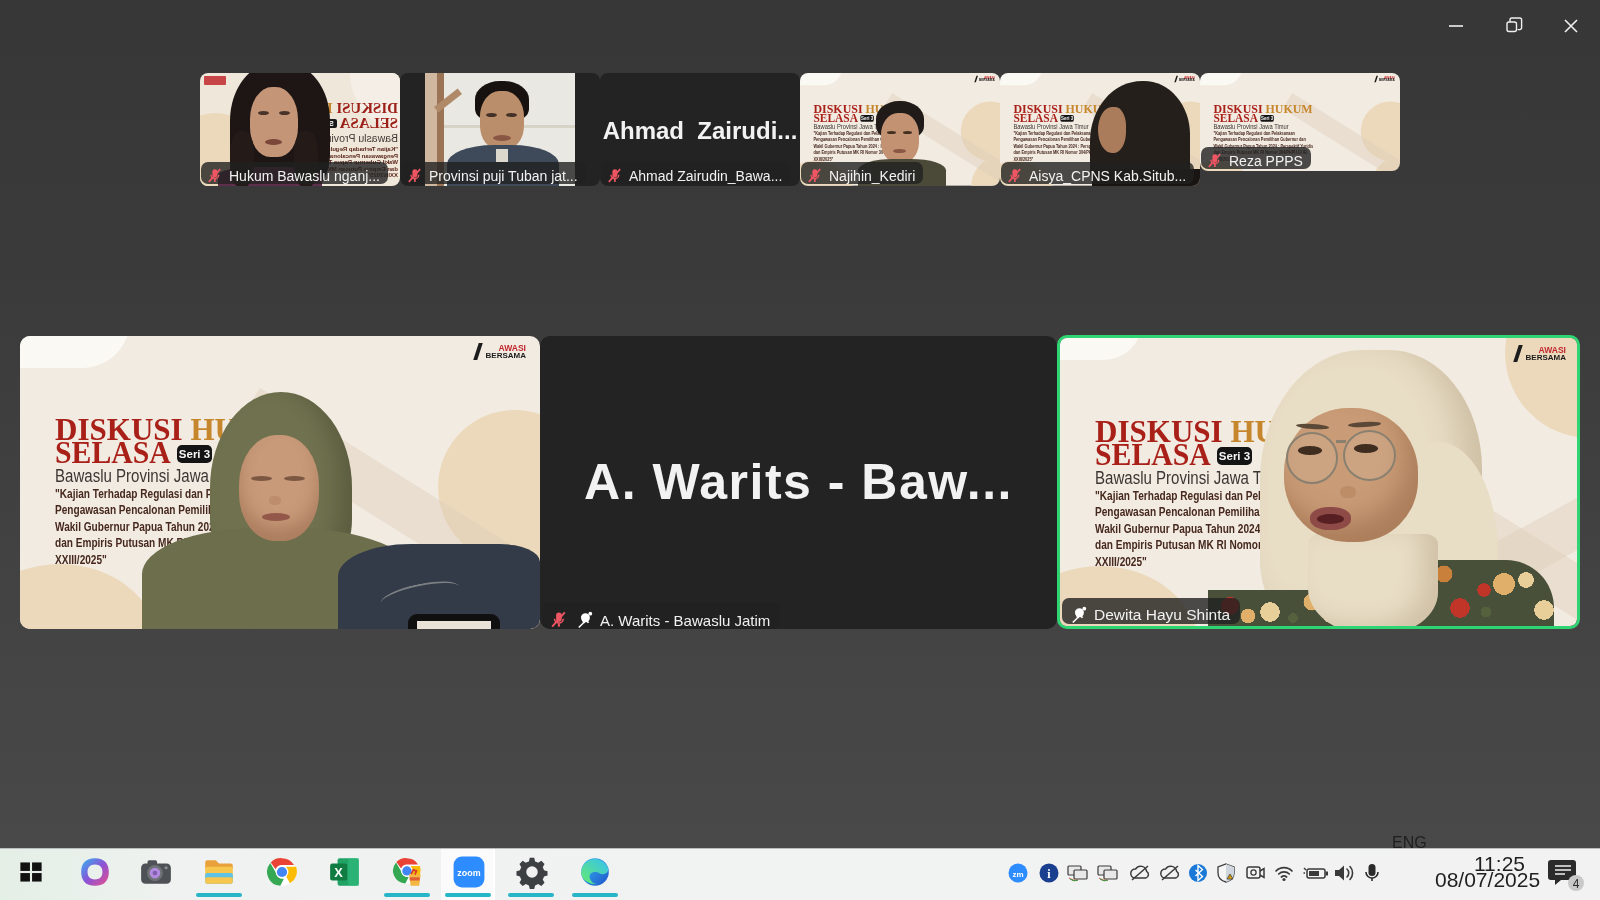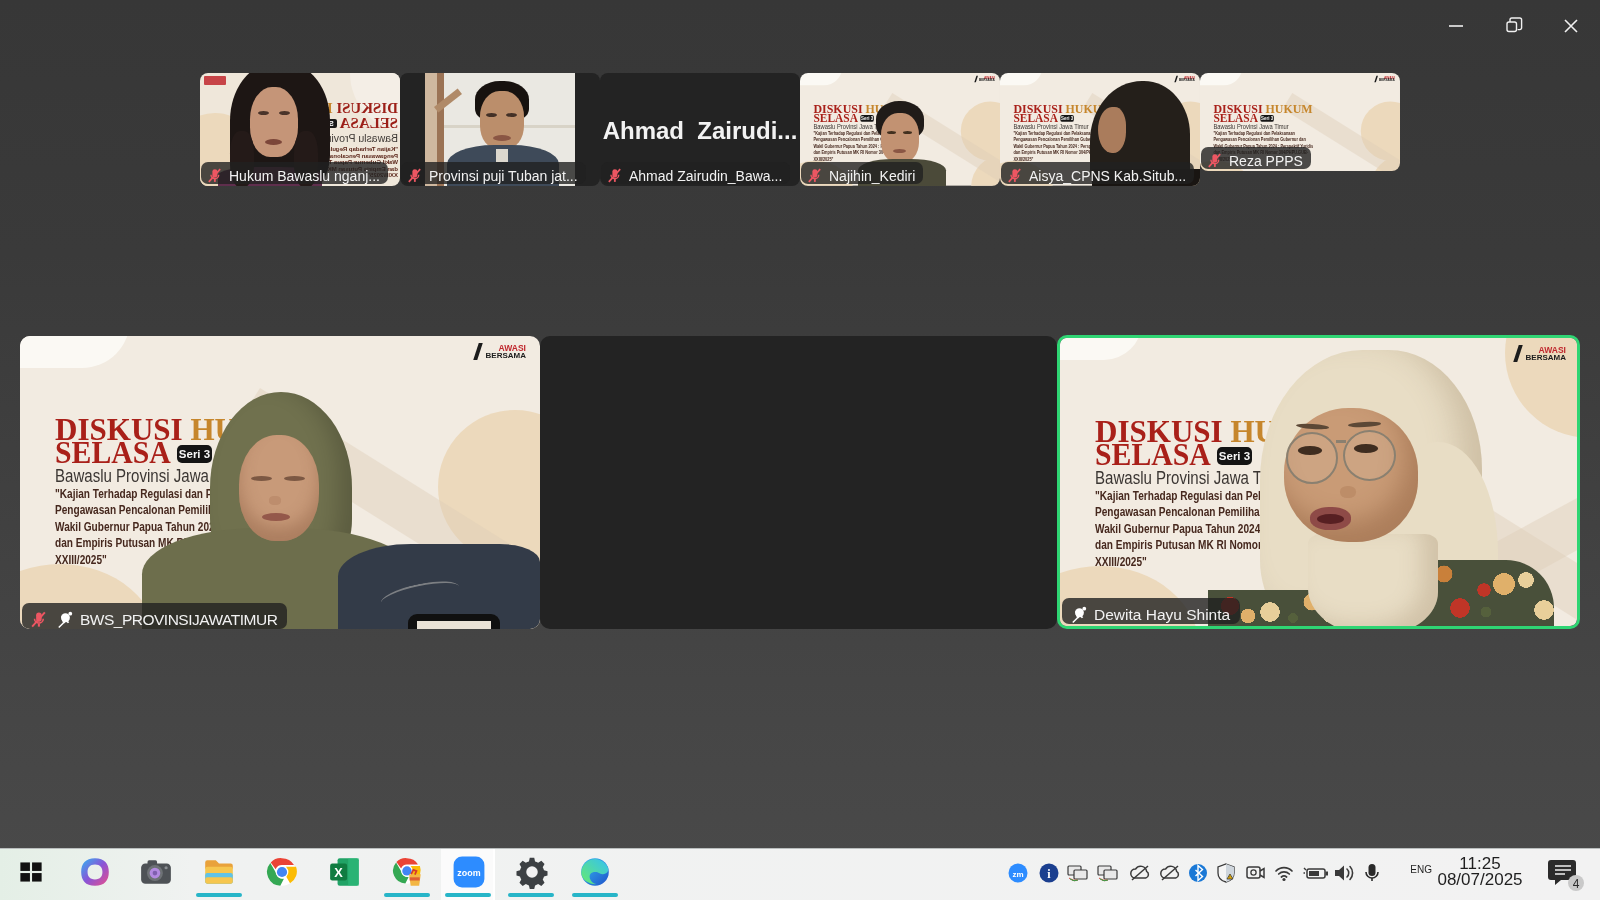--- a/index.html
+++ b/index.html
@@ -44,21 +44,21 @@
 
 
 .bigname { position:absolute; width:100%; text-align:center; color:#f2f2f2; font-weight:bold; }
 
 
 #taskbar { position:absolute; left:0; top:848px; width:1600px; height:52px; background:linear-gradient(90deg,#e4efe6 0%,#f0f2f1 12%,#f2f2f2 100%); border-top:1px solid #b9bdbd; }
 .tbi { position:absolute; top:855px; width:34px; height:34px; }
 .runline { position:absolute; top:893px; height:4px; width:46px; background:#27b5c8; border-radius:2px; }
 .zoomplate { position:absolute; left:441px; top:849px; width:54px; height:51px; background:#fbfbfb; border-right:2px solid #ffffff; }
 .trayi { position:absolute; top:862px; }
-#clock { position:absolute; left:1435px; top:856px; width:90px; text-align:center; font-size:17px; color:#1f1f1f; line-height:16px; }
+#clock { position:absolute; left:1435px; top:856px; width:90px; text-align:right; font-size:21px; color:#1f1f1f; line-height:16px; }
 .pR .pc1 { left:445px; top:-70px; width:170px; height:170px; }
 .pR .ps2 { display:block; }
 .pR .pblob { width:100px; height:38px; }
 </style>
 </head>
 <body>
 <div id="stage">
 
   <svg class="wbtn" style="left:1430px" width="160" height="52" viewBox="0 0 160 52">
     <line x1="19" y1="26" x2="33" y2="26" stroke="#f0f0f0" stroke-width="1.6"></line>
@@ -281,42 +281,43 @@
     <div style="position:absolute; left:122px; top:192px; width:276px; height:110px; background:#6d6e4c; border-radius:42% 46% 0 0;"></div>
     <div style="position:absolute; left:219px; top:99px; width:80px; height:106px; background:#c89a79; border-radius:47% 47% 45% 45%; box-shadow:inset 0 -14px 16px rgba(120,75,50,0.35);"></div>
     <div style="position:absolute; left:231px; top:140px; width:21px; height:5px; background:#7c5843; border-radius:50%;"></div>
     <div style="position:absolute; left:264px; top:140px; width:21px; height:5px; background:#7c5843; border-radius:50%;"></div>
     <div style="position:absolute; left:249px; top:160px; width:12px; height:9px; background:#bd8d6d; border-radius:40%;"></div>
     <div style="position:absolute; left:242px; top:177px; width:28px; height:8px; background:#94584a; border-radius:50%;"></div>
     <div style="position:absolute; left:318px; top:208px; width:202px; height:90px; background:#333b48; border-radius:36% 20% 0 0;"></div>
     <div style="position:absolute; left:360px; top:248px; width:80px; height:22px; background:transparent; border-top:2px solid rgba(236,231,220,0.4); border-radius:50%; transform:rotate(-12deg);"></div>
     <div style="position:absolute; left:388px; top:278px; width:92px; height:16px; background:#101010; border-radius:9px 9px 0 0;"></div>
     <div style="position:absolute; left:397px; top:285px; width:74px; height:9px; background:#e9e2d6;"></div>
+  </div>
+
+  <div class="tile rbig" style="left:540px; top:336px; width:517px; height:293px;">
+    <div class="bigname" style="top:117px; font-size:50px; letter-spacing:1.5px;">A. Warits - Baw...</div>
     <div class="label lab-lg">
       <svg width="19" height="19" viewBox="0 0 24 24">
           <g fill="#ed5662">
             <rect x="9" y="3" width="7" height="12" rx="3.5"></rect>
             <path d="M6 11 a6.5 6.5 0 0 0 13 0 h-2 a4.5 4.5 0 0 1 -9 0 z"></path>
             <rect x="11.2" y="17" width="2.6" height="4"></rect>
           </g>
           <line x1="4" y1="21" x2="20" y2="3" stroke="#ed5662" stroke-width="2.4"></line>
         </svg>
       <svg width="19" height="19" viewBox="0 0 24 24" style="margin-left:7px;">
           <g fill="#ffffff">
             <circle cx="13.2" cy="9.8" r="5.6"></circle>
             <path d="M8.6 11.5 l4.6 4.6 -2.0 0.9 -5.8 5.8 -1.3 -1.3 5.8 -5.8 z"></path>
             <path d="M9 6.5 l9 9 -1.8 1.2 -8.4 -8.4 z"></path>
             <circle cx="19.3" cy="4.6" r="2.4"></circle>
           </g>
         </svg>
-      <span class="txt" style="font-size:15.5px; letter-spacing:-0.5px;">BWS_PROVINSIJAWATIMUR</span>
-    </div>
-  </div>
-
-  <div class="tile rbig" style="left:540px; top:336px; width:517px; height:293px;">
+      <span class="txt" style="font-size:15px;">A. Warits - Bawaslu Jatim</span>
+    </div>
   </div>
 
   <div class="tile" style="left:1057px; top:335px; width:523px; height:294px; border:3px solid #2fd573; border-radius:10px; background:#232323;">
     <div style="position:absolute; left:0; top:0; width:517px; height:288px; overflow:hidden; border-radius:6px;">
       <div class="poster pR">
         <div class="pblob"></div>
         <div class="pc pc1"></div>
         <div class="pc pc2"></div>
 
         <div class="pstripe ps1"></div>
@@ -545,21 +546,21 @@
     </svg>
   <svg class="trayi" style="left:1332px" width="26" height="22" viewBox="0 0 26 22">
       <path d="M3 8 h4 l5 -4.5 v15 L7 14 H3 z" fill="#3a3a3a"></path>
       <path d="M15 7 a5.5 5.5 0 0 1 0 8 M18 4.5 a9.5 9.5 0 0 1 0 13" fill="none" stroke="#3a3a3a" stroke-width="1.6" stroke-linecap="round"></path>
     </svg>
   <svg class="trayi" style="left:1362px" width="20" height="22" viewBox="0 0 20 22">
       <rect x="6.5" y="2" width="7" height="12" rx="3.5" fill="#2a2a2a"></rect>
       <path d="M4 10 a6 6 0 0 0 12 0" fill="none" stroke="#2a2a2a" stroke-width="1.6"></path>
       <line x1="10" y1="16" x2="10" y2="19" stroke="#2a2a2a" stroke-width="1.6"></line>
     </svg>
-  <div class="trayi" style="left:1392px; top:864px; width:40px; font-size:10px; color:#1f1f1f;text-align:right;">ENG</div>
+  <div class="trayi" style="left:1392px; top:834px; width:40px; font-size:16px; color:#1f1f1f;">ENG</div>
 
   <div id="clock">11:25<br>08/07/2025</div>
 
   <svg class="trayi" style="left:1545px; top:858px;" width="40" height="34" viewBox="0 0 40 34">
     <path d="M6 2 h22 a3 3 0 0 1 3 3 v14 a3 3 0 0 1 -3 3 h-12 l-6 5 v-5 h-4 a3 3 0 0 1 -3 -3 V5 a3 3 0 0 1 3 -3 z" fill="#2b2b2b"></path>
     <path d="M10 8 h16 M10 12 h16 M10 16 h10" stroke="#f1f1f1" stroke-width="1.6"></path>
     <circle cx="31" cy="25" r="8" fill="#c9c9c9"></circle>
     <text x="31" y="29.5" font-size="12" text-anchor="middle" fill="#2b2b2b" font-family="Liberation Sans">4</text>
   </svg>
 

